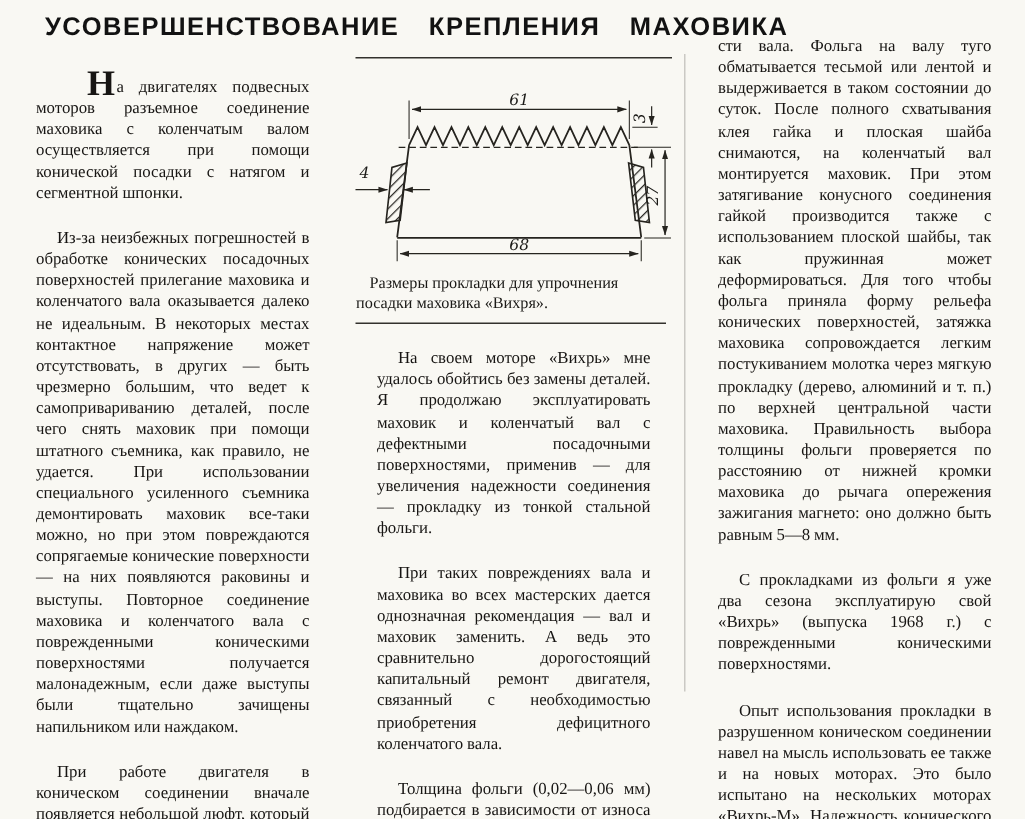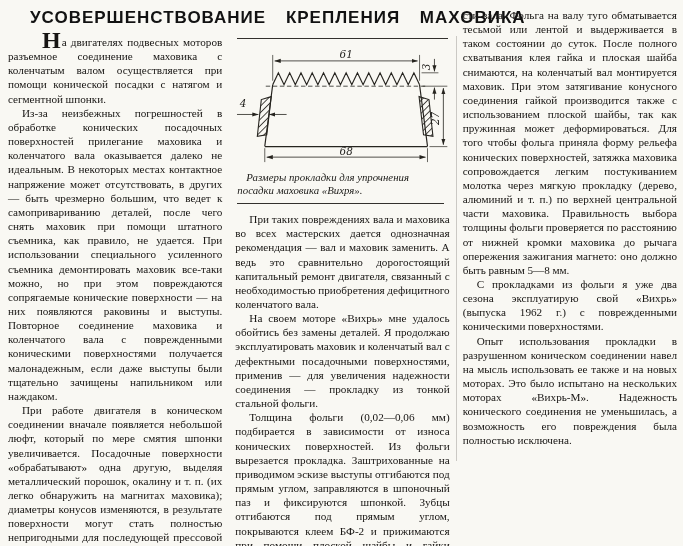--- a/index.html
+++ b/index.html
@@ -34,21 +34,21 @@
   }
   .col{grid-row:2;min-width:0;}
   .col-left{grid-column:1;}
   .col-mid{grid-column:2;}
   .col-right{grid-column:3;grid-row:1/3;position:relative;}
   .col-right::before{
     content:"";position:absolute;left:-7px;top:28px;height:425px;width:1px;
     background:rgba(40,38,34,.22);
   }
   p.body{
-    margin:0;
+    margin:16px;
     font-size:11.2px;
     line-height:14.15px;
     text-align:justify;
     text-indent:14px;
     hyphens:auto;
     word-spacing:-0.2px;
   }
   p.noindent{text-indent:0;}
   p.lead{text-indent:34px;}
   .dropcap{
@@ -57,33 +57,32 @@
     line-height:1px;
     vertical-align:-2px;
     letter-spacing:1px;
   }
   .rule{
     border:0;border-top:1.3px solid #33312d;
     margin:2px 2px 0 2px;
   }
   .fig-rule{margin-top:3px;margin-bottom:2px;}
   .sect-rule{margin:6px 6px 8px 2px;}
-  .figure-wrap{margin:8px 0 0 0;}
+  .figure-wrap{margin:20px 0 0 0;}
   .figure-wrap svg{display:block;width:100%;height:auto;}
   .fig-line{stroke:#26241f;stroke-width:1.2;fill:none;}
   .dim-line{stroke:#26241f;stroke-width:0.8;fill:none;}
   .ext-line{stroke:#26241f;stroke-width:0.7;fill:none;}
   .dash-line{stroke:#26241f;stroke-width:0.8;fill:none;stroke-dasharray:4.5 2.6;}
   .tab{fill:url(#hatch);stroke:#26241f;stroke-width:1.1;}
   .dimtext{
     font-family:"DejaVu Serif","Liberation Serif",serif;
     font-style:italic;font-size:10.5px;fill:#1b1a17;
   }
   .fig-caption{
-    font-style:italic;
     font-size:10.8px;
     line-height:13px;
     margin:5px 2px 0 2px;
     text-indent:9px;
     color:#1b1a17;
   }
 </style>
 </head>
 <body>
 
@@ -139,26 +138,26 @@
           <text class="dimtext" x="205.5" y="72" text-anchor="middle" transform="rotate(-90 205.5 72)">27</text>
 
           <line class="ext-line" x1="30" y1="102" x2="30" y2="116"></line>
           <line class="ext-line" x1="194" y1="102" x2="194" y2="116"></line>
           <line class="dim-line" x1="32" y1="111" x2="192" y2="111" marker-start="url(#arr)" marker-end="url(#arr)"></line>
           <text class="dimtext" x="112" y="108.5" text-anchor="middle">68</text>
         </svg>
       </div>
       <p class="fig-caption">Размеры прокладки для упрочнения посадки маховика «Вихря».</p>
       <hr class="rule sect-rule">
+      <p class="body">На своем моторе «Вихрь» мне удалось обойтись без замены деталей. Я продолжаю эксплуатировать маховик и коленчатый вал с дефектными посадочными поверхностями, применив — для увеличения надежности соединения — прокладку из тонкой стальной фольги.</p>
       <p class="body">При таких повреждениях вала и маховика во всех мастерских дается однозначная рекомендация — вал и маховик заменить. А ведь это сравнительно дорогостоящий капитальный ремонт двигателя, связанный с необходимостью приобретения дефицитного коленчатого вала.</p>
-      <p class="body">На своем моторе «Вихрь» мне удалось обойтись без замены деталей. Я продолжаю эксплуатировать маховик и коленчатый вал с дефектными посадочными поверхностями, применив — для увеличения надежности соединения — прокладку из тонкой стальной фольги.</p>
       <p class="body">Толщина фольги (0,02—0,06 мм) подбирается в зависимости от износа конических поверхностей. Из фольги вырезается прокладка. Заштрихованные на приводимом эскизе выступы отгибаются под прямым углом, заправляются в шпоночный паз и фиксируются шпонкой. Зубцы отгибаются под прямым углом, покрываются клеем БФ-2 и прижимаются при помощи плоской шайбы и гайки крепления маховика к торцу конической ча-</p>
     </div>
 
     <div class="col col-right">
       <p class="body noindent">сти вала. Фольга на валу туго обматывается тесьмой или лентой и выдерживается в таком состоянии до суток. После полного схватывания клея гайка и плоская шайба снимаются, на коленчатый вал монтируется маховик. При этом затягивание конусного соединения гайкой производится также с использованием плоской шайбы, так как пружинная может деформироваться. Для того чтобы фольга приняла форму рельефа конических поверхностей, затяжка маховика сопровождается легким постукиванием молотка через мягкую прокладку (дерево, алюминий и т. п.) по верхней центральной части маховика. Правильность выбора толщины фольги проверяется по расстоянию от нижней кромки маховика до рычага опережения зажигания магнето: оно должно быть равным 5—8 мм.</p>
-      <p class="body">С прокладками из фольги я уже два сезона эксплуатирую свой «Вихрь» (выпуска 1962 г.) с поврежденными коническими поверхностями.</p>
+      <p class="body">С прокладками из фольги я уже два сезона эксплуатирую свой «Вихрь» (выпуска 1968 г.) с поврежденными коническими поверхностями.</p>
       <p class="body">Опыт использования прокладки в разрушенном коническом соединении навел на мысль использовать ее также и на новых моторах. Это было испытано на нескольких моторах «Вихрь-М». Надежность конического соединения не уменьшилась, а возможность его повреждения была полностью исключена.</p>
 
     </div>
 
   </div>
 </div>
 
 </body></html>

